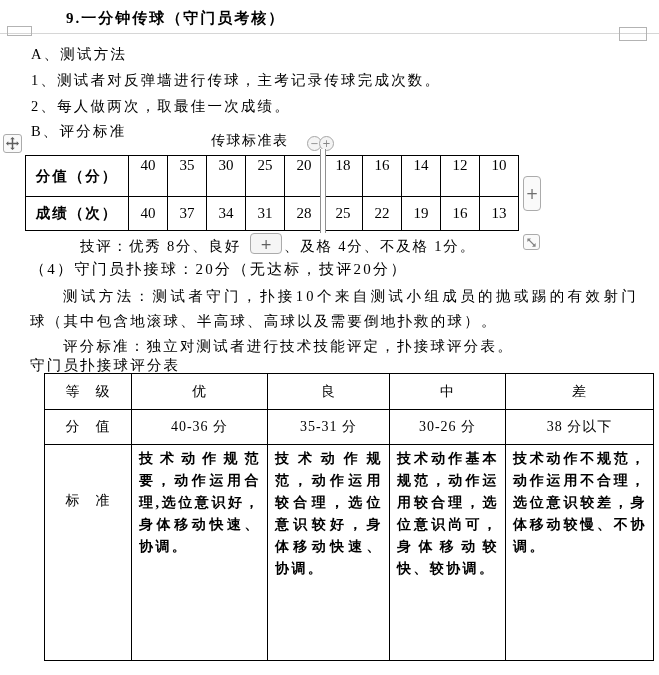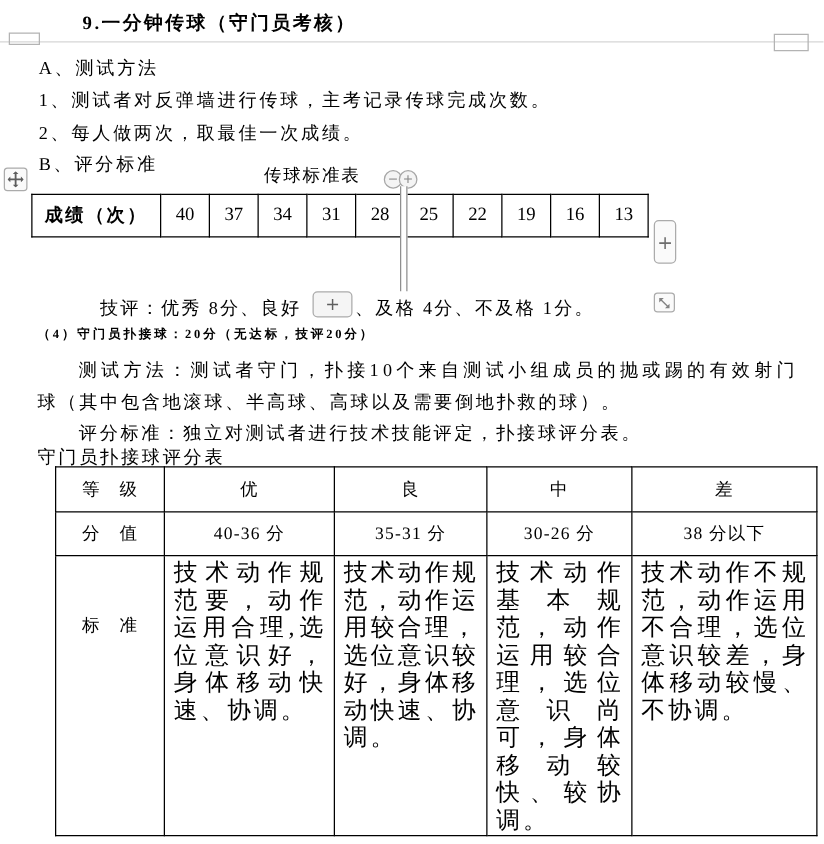--- a/index.html
+++ b/index.html
@@ -4,21 +4,21 @@
 <style>
   html,body{margin:0;padding:0;}
   body{
     width:659px;height:675px;position:relative;background:#fff;color:#000;
     font-family:"Liberation Serif","DejaVu Serif",serif;overflow:hidden;
   }
   .abs{position:absolute;white-space:nowrap;}
   .para{font-size:14.5px;letter-spacing:2.2px;}
   .para-wide{font-size:14.5px;letter-spacing:3.4px;}
   .title{font-size:15px;font-weight:700;letter-spacing:2px;}
-  .heading{font-size:10px;font-weight:700;letter-spacing:2.3px;}
+  .heading{font-size:15px;font-weight:400;letter-spacing:2.3px;}
   .caption{font-size:14px;letter-spacing:1.5px;}
 
   
   .guide-line{position:absolute;left:0;top:33px;width:659px;height:0;border-top:1px solid #d6d6d6;}
   .margin-box{position:absolute;border:1px solid #b3b3b3;background:transparent;}
   .margin-box.left{left:7px;top:26px;width:23px;height:8px;}
   .margin-box.right{left:619px;top:27px;width:26px;height:12px;}
 
   
   table{border-collapse:collapse;table-layout:fixed;}
@@ -35,23 +35,23 @@
   .t2{position:absolute;left:44px;top:373px;width:521px;}
   .t2 td{border:1px solid #000;text-align:center;vertical-align:middle;
          font-size:14px;letter-spacing:1px;padding:0;}
   .t2 tr.hrow{height:36px;}
   .t2 tr.srow{height:35px;}
   .t2 tr.stdrow{height:216px;}
   .t2 tr.stdrow td{vertical-align:top;}
   .t2 td.label-cell{font-size:14px;}
   .t2 tr.stdrow td.label-cell{padding-top:47px;}
   .t2 td.std{
-    font-size:19px;letter-spacing:2.4px;line-height:22px;
+    font-size:14px;letter-spacing:2.4px;line-height:22px;
     text-align:justify;text-justify:inter-character;
-    word-break:break-all;padding:3px 6px 0 7px;white-space:normal;
+    word-break:break-all;padding:3px 6px 0 7px;white-space:normal;font-weight:bold;
   }
 
   
   .widget{position:absolute;box-sizing:border-box;background:#fafafa;border:1px solid #ababab;}
   .move-handle{left:3px;top:134px;width:19px;height:19px;border-radius:3px;
                display:flex;align-items:center;justify-content:center;}
   .circle-btn{width:13px;height:13px;border-radius:50%;background:#f4f4f4;border:1.4px solid #a6a6a6;
               color:#868686;font-family:"DejaVu Sans",sans-serif;font-size:10px;line-height:10px;
               display:flex;align-items:center;justify-content:center;}
   .circle-minus{left:307px;top:136px;}
@@ -77,20 +77,33 @@
 <div class="abs title" style="left:66px;top:9px;">9.一分钟传球（守门员考核）</div>
 <div class="abs para" style="left:31px;top:45px;">A、测试方法</div>
 <div class="abs para" style="left:31px;top:71px;">1、测试者对反弹墙进行传球，主考记录传球完成次数。</div>
 <div class="abs para" style="left:31px;top:97px;">2、每人做两次，取最佳一次成绩。</div>
 <div class="abs para" style="left:31px;top:122px;">B、评分标准</div>
 
 <div class="abs caption" style="left:211px;top:132px;">传球标准表</div>
 
 <table class="t1">
   <tbody>
+    <tr class="r1">
+      <th>分值（分）</th>
+      <td>40</td>
+      <td>35</td>
+      <td>30</td>
+      <td>25</td>
+      <td>20</td>
+      <td>18</td>
+      <td>16</td>
+      <td>14</td>
+      <td>12</td>
+      <td>10</td>
+    </tr>
     <tr class="r2">
       <th>成绩（次）</th>
       <td>40</td>
       <td>37</td>
       <td>34</td>
       <td>31</td>
       <td>28</td>
       <td>25</td>
       <td>22</td>
       <td>19</td>

